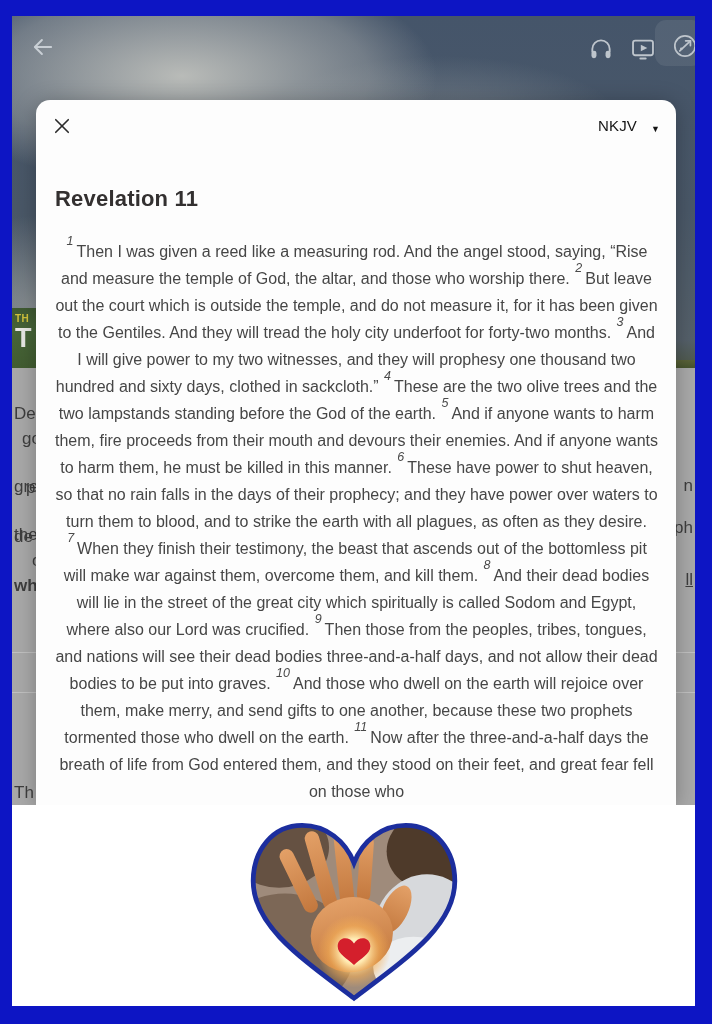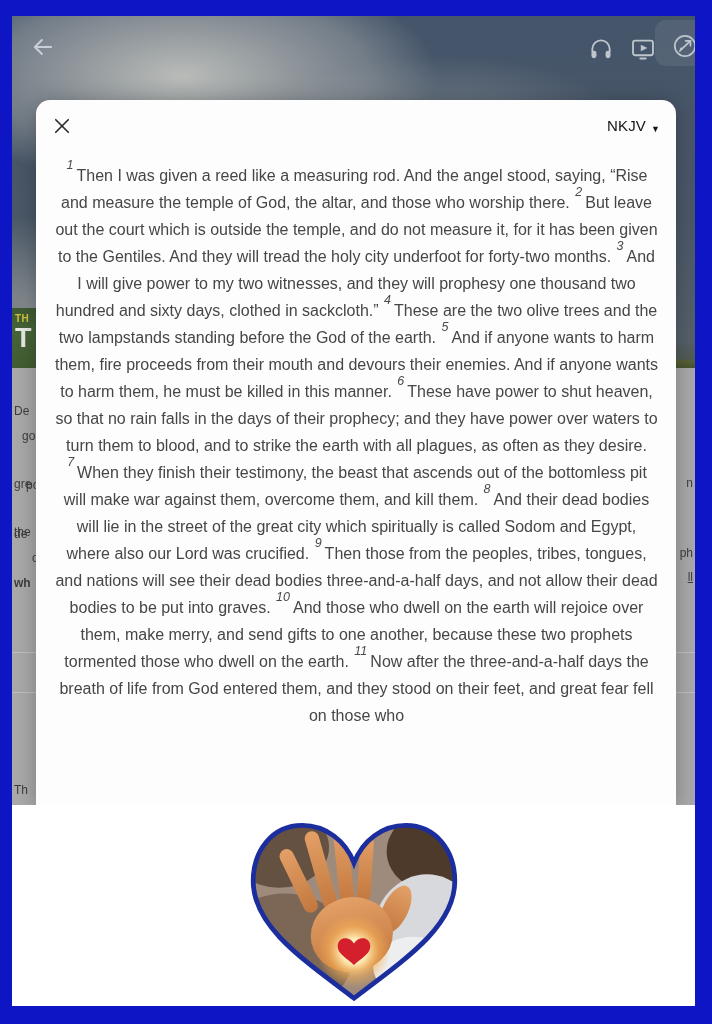--- a/index.html
+++ b/index.html
@@ -36,21 +36,21 @@
     background: linear-gradient(180deg, #5a6238, #47542e);
   }
   .thumb {
     position: absolute; left: 0; top: 292px; width: 64px; height: 60px;
     background: linear-gradient(180deg, #3f5a33 0%, #476539 40%, #425d31 100%);
     padding: 5px 0 0 3px; overflow: hidden;
   }
   .thumb .t-small { display: block; font-size: 10px; font-weight: 700; color: #d2c33c; letter-spacing: 0.5px; }
   .thumb .t-big { display: block; font-size: 27px; font-weight: 800; color: #e9e9e6; line-height: 28px; }
 
-  .frag { position: absolute; font-size: 12px; color: #3e3e3e; white-space: pre; }
+  .frag { position: absolute; font-size: 17px; color: #3e3e3e; white-space: pre; }
   .frag.right { right: 2px; text-align: right; }
   .bg-line { position: absolute; left: 0; width: 683px; height: 1px; background: rgba(255,255,255,0.28); }
 
   
   .topbar { position: absolute; top: 0; left: 0; width: 683px; height: 64px; }
   .icon-btn { position: absolute; width: 26px; height: 26px; cursor: pointer; }
   .icon-btn svg { width: 100%; height: 100%; display: block; }
   .share-hl {
     position: absolute; top: 4px; right: -8px; width: 48px; height: 46px;
     background: rgba(255,255,255,0.08); border-radius: 11px;
@@ -62,21 +62,21 @@
     background: #fdfdfd; border-radius: 14px 14px 0 0;
     box-shadow: 0 3px 22px rgba(0,0,0,0.28);
     overflow: hidden;
   }
   .modal-header {
     display: flex; justify-content: space-between; align-items: center;
     padding: 15px 16px 0 16px; height: 36px;
   }
   .close-btn { width: 20px; height: 20px; cursor: pointer; }
   .close-btn svg { width: 100%; height: 100%; display: block; }
-  .version { display: flex; align-items: flex-end; gap: 5px; cursor: pointer; }
+  .version { display: flex; align-items: flex-end; gap: 14px; cursor: pointer; }
   .version .v-label { font-size: 15px; color: #141414; letter-spacing: 0.2px; }
   .version .v-caret { font-size: 9px; color: #141414; line-height: 1; padding-top: 1px; }
 
   .chapter-title {
     margin: 50px 19px 0 19px;
     font-size: 22px; font-weight: 700; color: #333030; letter-spacing: 0.2px;
   }
   .passage {
     margin: 26px 18px 0 19px;
     font-size: 16px; line-height: 27px; color: #464646;
@@ -113,21 +113,21 @@
           <span class="frag" style="left: 2px; top: 388px;">De</span>
           <span class="frag" style="left: 10px; top: 413px;">go</span>
           <span class="frag" style="left: 2px; top: 461px;">gre</span>
           <span class="frag" style="left: 14px; top: 462px;">po</span>
           <span class="frag" style="left: 2px; top: 502px; margin-top: 7px;">the</span>
           <span class="frag" style="left: 2px; top: 511px;">de</span>
           <span class="frag" style="left: 20px; top: 535px;">of</span>
           <span class="frag" style="left: 2px; top: 560px; font-weight: bold;">wh</span>
           <span class="frag" style="left: 2px; top: 767px;">Th</span>
           <span class="frag right" style="top: 460px;">n</span>
-          <span class="frag right" style="top: 530px;">ph</span>
+          <span class="frag right" style="top: 502px;">ph</span>
           <span class="frag right" style="top: 554px; text-decoration: underline;">ll</span>
         </div>
       <div class="bg-line" style="top:636px"></div>
       <div class="bg-line" style="top:676px"></div>
 
       <div class="topbar">
         <div class="share-hl"></div>
 
         <div class="icon-btn" style="left:18px; top:18px;">
           <span>
@@ -179,20 +179,21 @@
                   <path d="M19.5 4.5 4.5 19.5"></path>
               </svg>
             </span>
           </div>
           <div class="version">
             <span class="v-label">NKJV</span>
             <span class="v-caret">▼</span>
           </div>
         </div>
 
+        <h1 class="chapter-title">Revelation 11</h1>
 
         <p class="passage" id="passage"><sup>1</sup>Then I was given a reed like a measuring rod. And the angel stood, saying, “Rise and measure the temple of God, the altar, and those who worship there. <sup>2</sup>But leave out the court which is outside the temple, and do not measure it, for it has been given to the Gentiles. And they will tread the holy city underfoot for forty-two months. <sup>3</sup>And I will give power to my two witnesses, and they will prophesy one thousand two hundred and sixty days, clothed in sackcloth.” <sup>4</sup>These are the two olive trees and the two lampstands standing before the God of the earth. <sup>5</sup>And if anyone wants to harm them, fire proceeds from their mouth and devours their enemies. And if anyone wants to harm them, he must be killed in this manner. <sup>6</sup>These have power to shut heaven, so that no rain falls in the days of their prophecy; and they have power over waters to turn them to blood, and to strike the earth with all plagues, as often as they desire. <sup>7</sup>When they finish their testimony, the beast that ascends out of the bottomless pit will make war against them, overcome them, and kill them. <sup>8</sup>And their dead bodies will lie in the street of the great city which spiritually is called Sodom and Egypt, where also our Lord was crucified. <sup>9</sup>Then those from the peoples, tribes, tongues, and nations will see their dead bodies three-and-a-half days, and not allow their dead bodies to be put into graves. <sup>10</sup>And those who dwell on the earth will rejoice over them, make merry, and send gifts to one another, because these two prophets tormented those who dwell on the earth. <sup>11</sup>Now after the three-and-a-half days the breath of life from God entered them, and they stood on their feet, and great fear fell on those who </p>
       </div>
     </div>
 
     <div class="logo-strip">
       <span>
         <svg width="234" height="192" viewBox="0 0 240 200">
           <defs>
             <clipPath id="hc">

